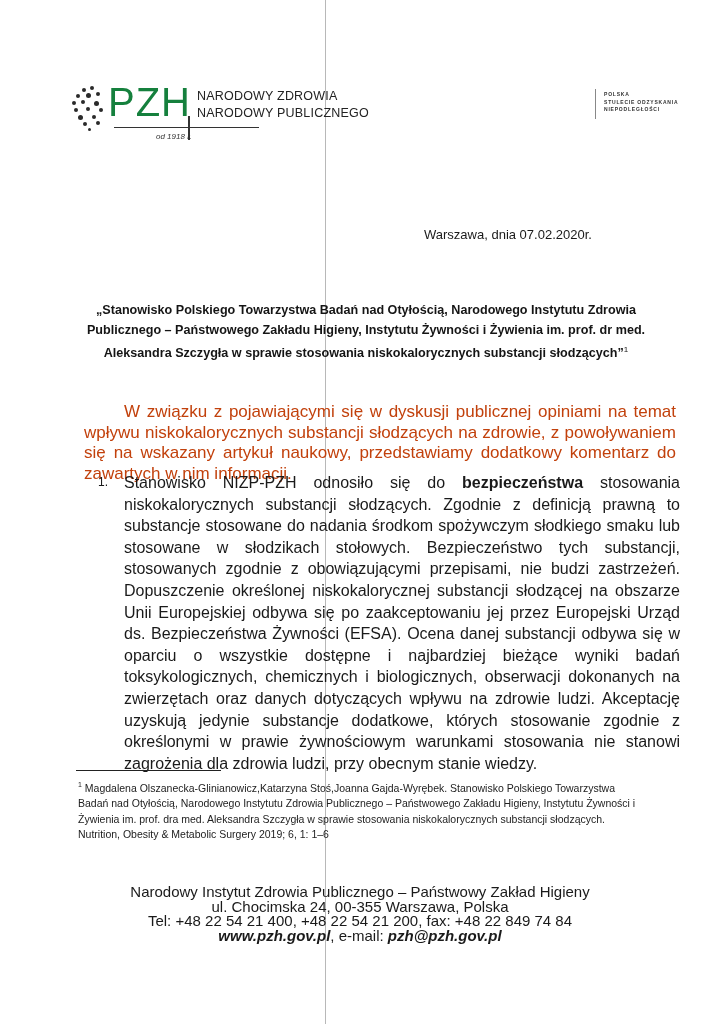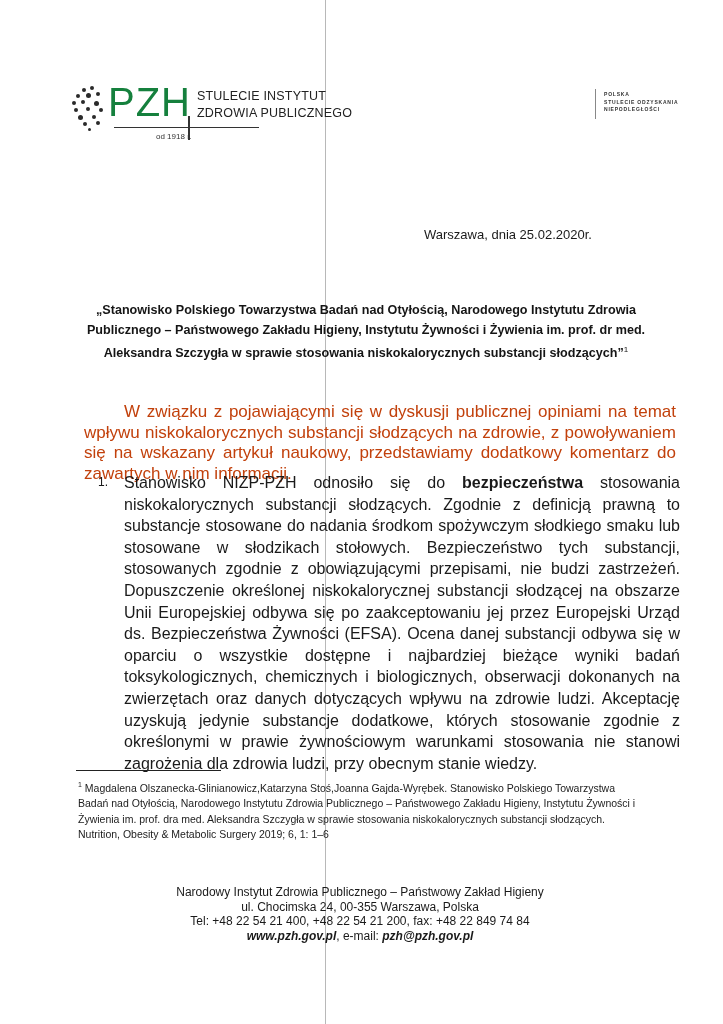--- a/index.html
+++ b/index.html
@@ -17,21 +17,21 @@
     .logo-dots { position: absolute; left: 0; top: 4px; width: 34px; height: 46px; }
     .logo-dots span { position: absolute; width: 4px; height: 4px; border-radius: 50%; background: #2a2a2a; }
     .logo-mark {
       position: absolute; left: 36px; top: 0px;
       font-family: Liberation Sans, sans-serif;
       font-size: 40px; line-height: 40px; color: #15803d; letter-spacing: 1px;
     }
     .logo-rule { position: absolute; left: 42px; top: 45px; width: 145px; height: 1px; background: #333; }
     .logo-pulse { position: absolute; left: 116px; top: 34px; width: 2px; height: 24px; background: #333; }
     .logo-since {
-      position: absolute; left: 84px; top: 50px; font-size: 8px; color: #333;
+      position: absolute; left: 84px; top: 50px; font-size: 8px; font-style: italic; color: #333;
     }
     .logo-name {
       position: absolute; left: 125px; top: 6px; font-size: 12.5px; line-height: 17px;
       color: #222; letter-spacing: 0.2px;
     }
     .logo-name div { white-space: nowrap; }
 
     .logo-niepodlegla { position: absolute; left: 432px; top: 86px; width: 260px; height: 40px; }
     .script {
       position: absolute; left: 0; top: 0;
@@ -73,21 +73,21 @@
     .fn-rule { position: absolute; left: 76px; top: 770px; width: 145px; height: 1px; background: #222; }
     .footnote {
       position: absolute; left: 78px; top: 777px; width: 560px;
       font-size: 10.5px; line-height: 15.5px; color: #222;
     }
     .footnote sup { font-size: 7px; }
 
     
     .footer {
       position: absolute; left: 90px; top: 885px; width: 540px;
-      text-align: center; font-size: 12px; line-height: 14.5px; color: #1a1a1a;
+      text-align: center; font-size: 15px; line-height: 14.5px; color: #1a1a1a;
     }
     .footer b { font-weight: bold; font-style: italic; }
   </style>
 </head>
 <body>
 
 <div class="scanline"></div>
 
 <div class="logo-pzh">
   <div class="logo-dots">
@@ -106,35 +106,35 @@
       <span style="left:20px;top:29px"></span>
     <span style="left:11px;top:36px"></span>
       <span style="left:24px;top:35px"></span>
     <span style="left:16px;top:42px;width:3px;height:3px"></span>
   </div>
   <div class="logo-mark">PZH</div>
   <div class="logo-rule"></div>
   <div class="logo-pulse"></div>
   <div class="logo-since">od 1918 r.</div>
   <div class="logo-name">
-    <div>STULECIE INSTYTUT</div>
-    <div>ZDROWIA PUBLICZNEGO</div>
+    <div>NARODOWY ZDROWIA</div>
+    <div>NARODOWY PUBLICZNEGO</div>
   </div>
 </div>
 
 <div class="logo-niepodlegla">
   <div class="nie-divider"></div>
   <div class="nie-caption">
     <div>POLSKA</div>
     <div>STULECIE ODZYSKANIA</div>
     <div>NIEPODLEGŁOŚCI</div>
   </div>
 </div>
 
-<div class="date">Warszawa, dnia 25.02.2020r.</div>
+<div class="date">Warszawa, dnia 07.02.2020r.</div>
 
 <div class="title">
   <div><span>„Stanowisko Polskiego Towarzystwa Badań nad Otyłością, Narodowego Instytutu Zdrowia Publicznego – Państwowego Zakładu Higieny, Instytutu Żywności i Żywienia im. prof. dr med. Aleksandra Szczygła w sprawie stosowania niskokalorycznych substancji słodzących”</span><sup>1</sup></div>
 </div>
 
 <div class="intro"><span class="indent"></span><span>W związku z pojawiającymi się w dyskusji publicznej opiniami na temat wpływu niskokalorycznych substancji słodzących na zdrowie, z powoływaniem się na wskazany artykuł naukowy, przedstawiamy dodatkowy komentarz do zawartych w nim informacji.</span></div>
 
 <div class="list-item">
   <div class="list-num">1.</div>
   <div class="list-text"><span>Stanowisko NIZP-PZH odnosiło się do </span><b>bezpieczeństwa</b><span> stosowania niskokalorycznych substancji słodzących. Zgodnie z definicją prawną to substancje stosowane do nadania środkom spożywczym słodkiego smaku lub stosowane w słodzikach stołowych. Bezpieczeństwo tych substancji, stosowanych zgodnie z obowiązującymi przepisami, nie budzi zastrzeżeń. Dopuszczenie określonej niskokalorycznej substancji słodzącej na obszarze Unii Europejskiej odbywa się po zaakceptowaniu jej przez Europejski Urząd ds. Bezpieczeństwa Żywności (EFSA). Ocena danej substancji odbywa się w oparciu o wszystkie dostępne i najbardziej bieżące wyniki badań toksykologicznych, chemicznych i biologicznych, obserwacji dokonanych na zwierzętach oraz danych dotyczących wpływu na zdrowie ludzi. Akceptację uzyskują jedynie substancje dodatkowe, których stosowanie zgodnie z określonymi w prawie żywnościowym warunkami stosowania nie stanowi zagrożenia dla zdrowia ludzi, przy obecnym stanie wiedzy.</span></div>

